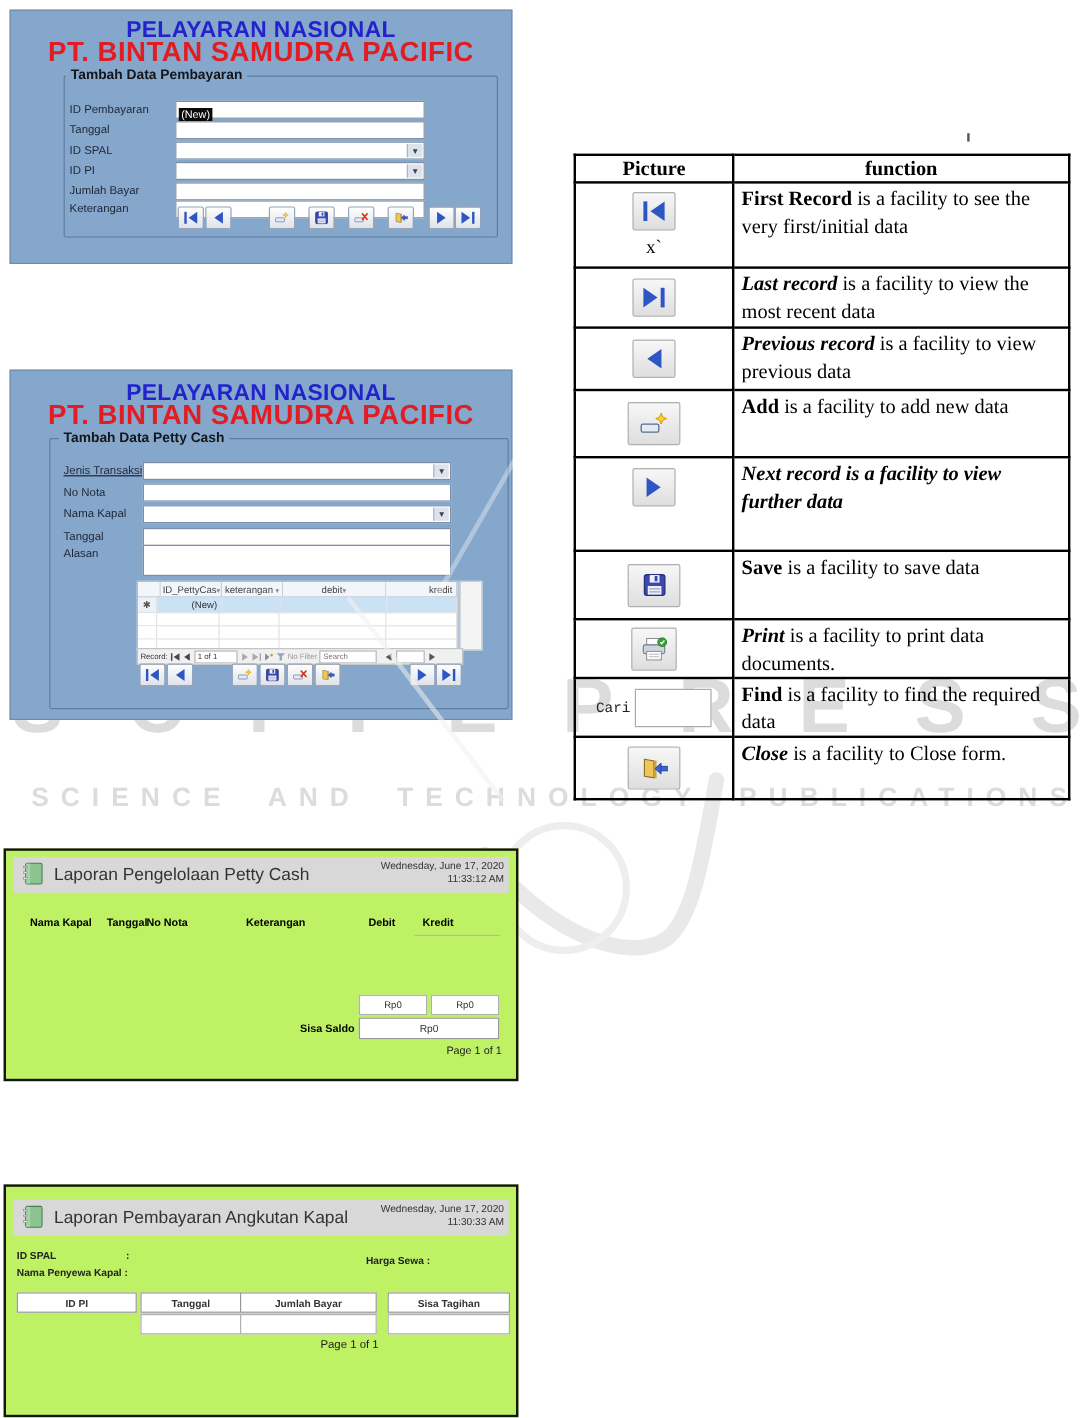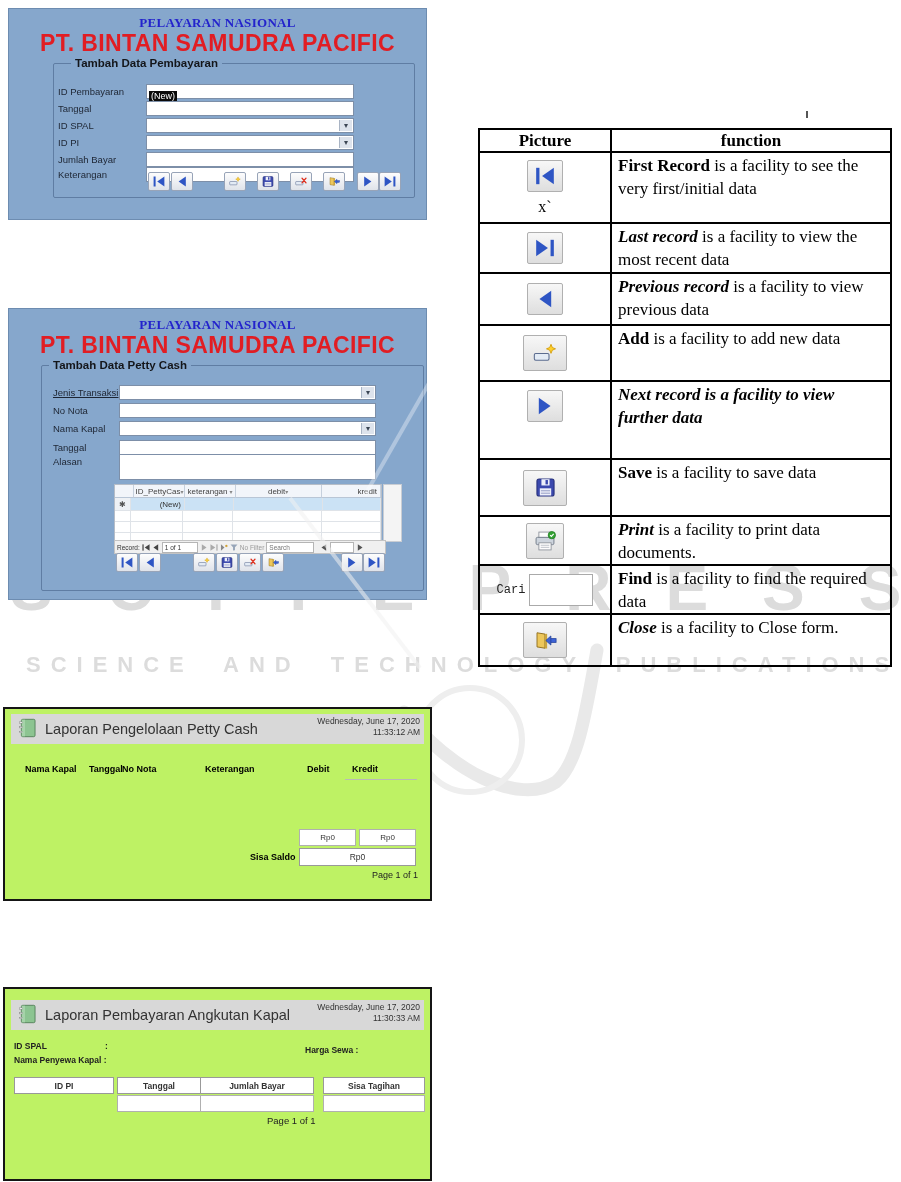--- a/index.html
+++ b/index.html
@@ -10,22 +10,22 @@
   
   #wm-brand{position:absolute;left:10px;top:556px;z-index:1;white-space:nowrap;
     font-weight:800;font-size:64px;line-height:1;letter-spacing:54px;color:#dcdcdc;}
   #wm-tagline{position:absolute;left:26px;top:652px;z-index:1;white-space:nowrap;
     font-weight:800;font-size:22px;letter-spacing:10px;word-spacing:14px;color:#dcdcdc;}
   #swoosh-back{position:absolute;left:0;top:0;z-index:0;}
   #swoosh-front{position:absolute;left:0;top:0;z-index:4;pointer-events:none;}
 
   
   .panel{position:absolute;background:#86a7cc;border:1px solid #6d8cb0;z-index:3;}
-  .ftitle1{position:absolute;left:0;right:0;text-align:center;font-size:13px;font-weight:bold;
-    color:#2323cc;letter-spacing:.3px;font-family:Liberation Serif, serif;}
+  .ftitle1{position:absolute;left:0;right:0;text-align:center;font-size:19px;font-weight:bold;
+    color:#2323cc;letter-spacing:.3px;}
   .ftitle2{position:absolute;left:0;right:0;text-align:center;font-size:23px;font-weight:bold;
     color:#e11d23;letter-spacing:.4px;}
   .groupbox{position:absolute;border:1px solid #5f7da3;border-radius:2px;}
   .grouplabel{position:absolute;font-size:11.5px;font-weight:bold;color:#14161a;
     background:#86a7cc;padding:0 4px;white-space:nowrap;}
   .flabel{position:absolute;font-size:9.5px;color:#1d2533;white-space:nowrap;text-align:center;}
   .finput{position:absolute;background:#fff;border:1px solid #7d8fa8;}
   .combo-arrow{position:absolute;right:1px;top:1px;bottom:1px;width:12px;background:#dde3ec;
     border-left:1px solid #a9b4c4;display:flex;align-items:center;justify-content:center;}
   .combo-arrow::after{content:"▾";font-size:8px;color:#3c4654;line-height:1;}
@@ -96,21 +96,21 @@
   <circle cx="470" cy="740" r="52" fill="none" stroke="#eeeeee" stroke-width="6"></circle>
 </svg>
 
 <div id="wm-brand">SCITEPRESS</div>
 <div id="wm-tagline">SCIENCE AND TECHNOLOGY PUBLICATIONS</div>
 
 <div class="panel" style="left:8px;top:8px;width:417px;height:210px;">
   <div class="ftitle1" style="top:6px;">PELAYARAN NASIONAL</div>
   <div class="ftitle2" style="top:21px;">PT. BINTAN SAMUDRA PACIFIC</div>
   <div class="groupbox" style="left:44px;top:54px;width:360px;height:133px;"></div>
-  <div class="grouplabel" style="left:46px;top:48px;margin-left:16px;">Tambah Data Pembayaran</div>
+  <div class="grouplabel" style="left:46px;top:48px;">Tambah Data Pembayaran</div>
 
   <div class="flabel" style="left:49px;top:77px;">ID Pembayaran</div>
   <div class="finput" style="left:137px;top:75px;width:206px;height:13px;"><span class="selval">(New)</span></div>
 
   <div class="flabel" style="left:49px;top:94px;">Tanggal</div>
   <div class="finput" style="left:137px;top:92px;width:206px;height:13px;"></div>
 
   <div class="flabel" style="left:49px;top:111px;">ID SPAL</div>
   <div class="finput" style="left:137px;top:109px;width:206px;height:13px;">
         <span class="combo-arrow"></span>

